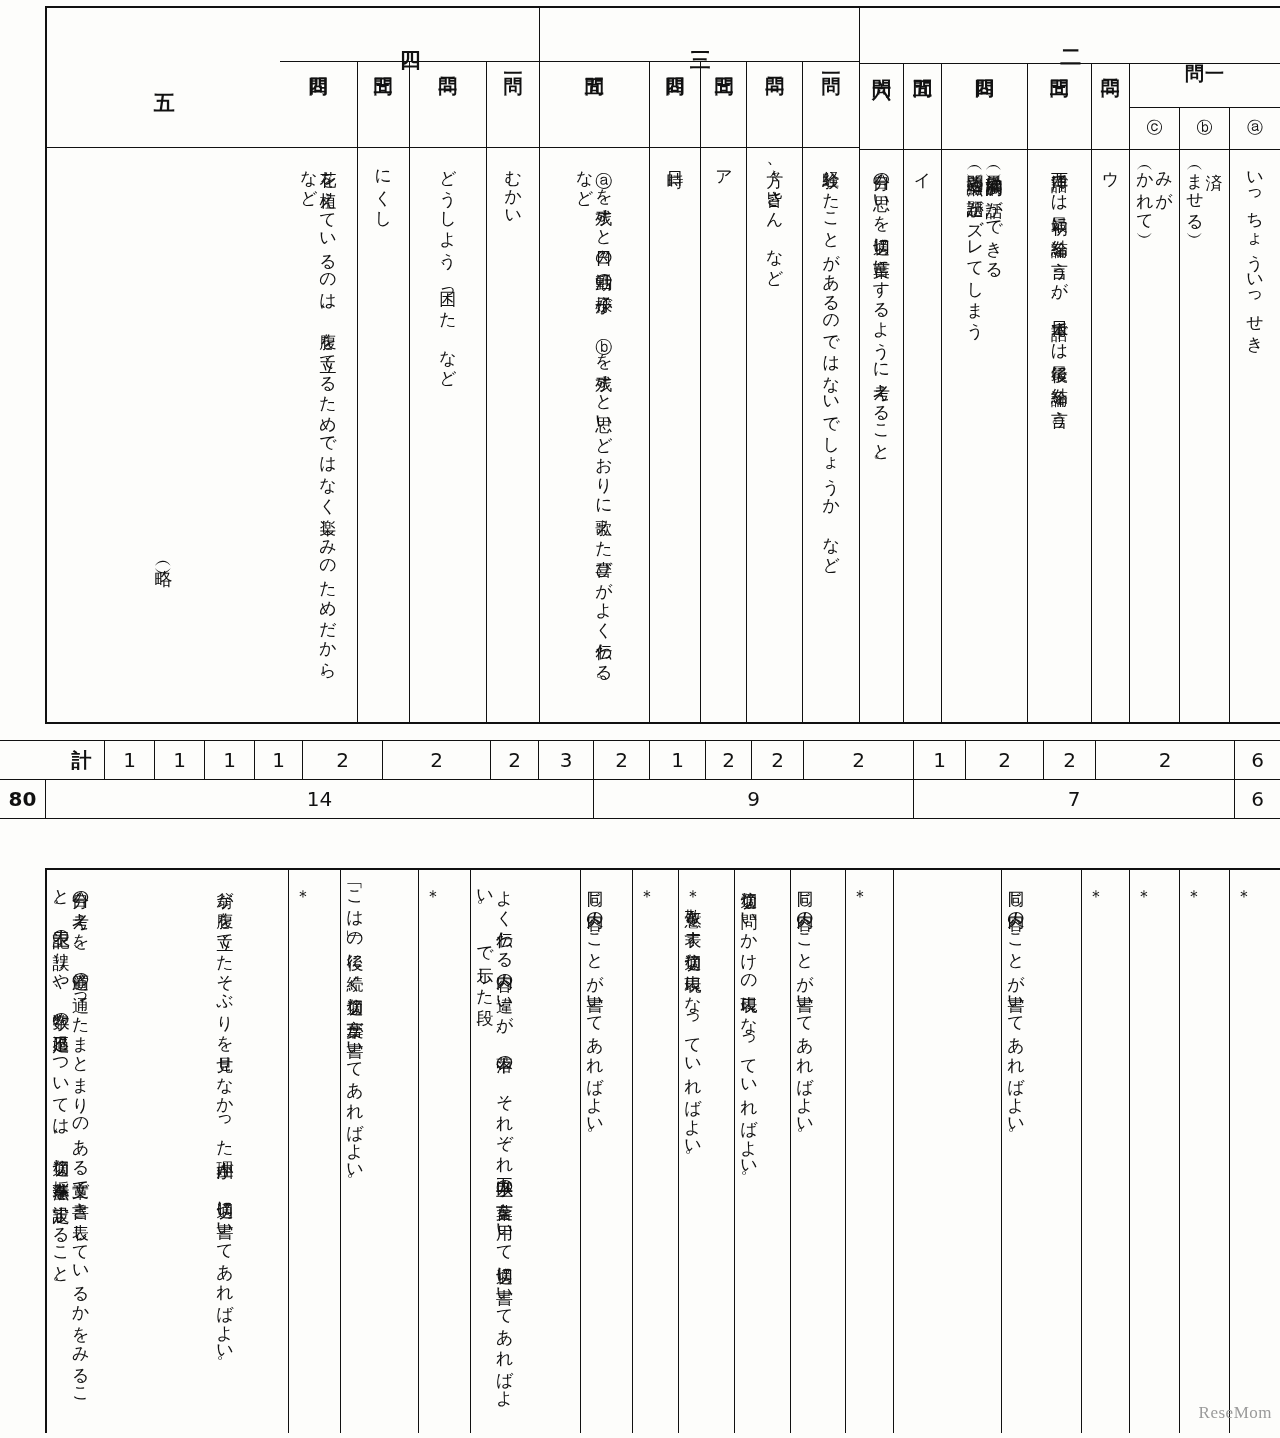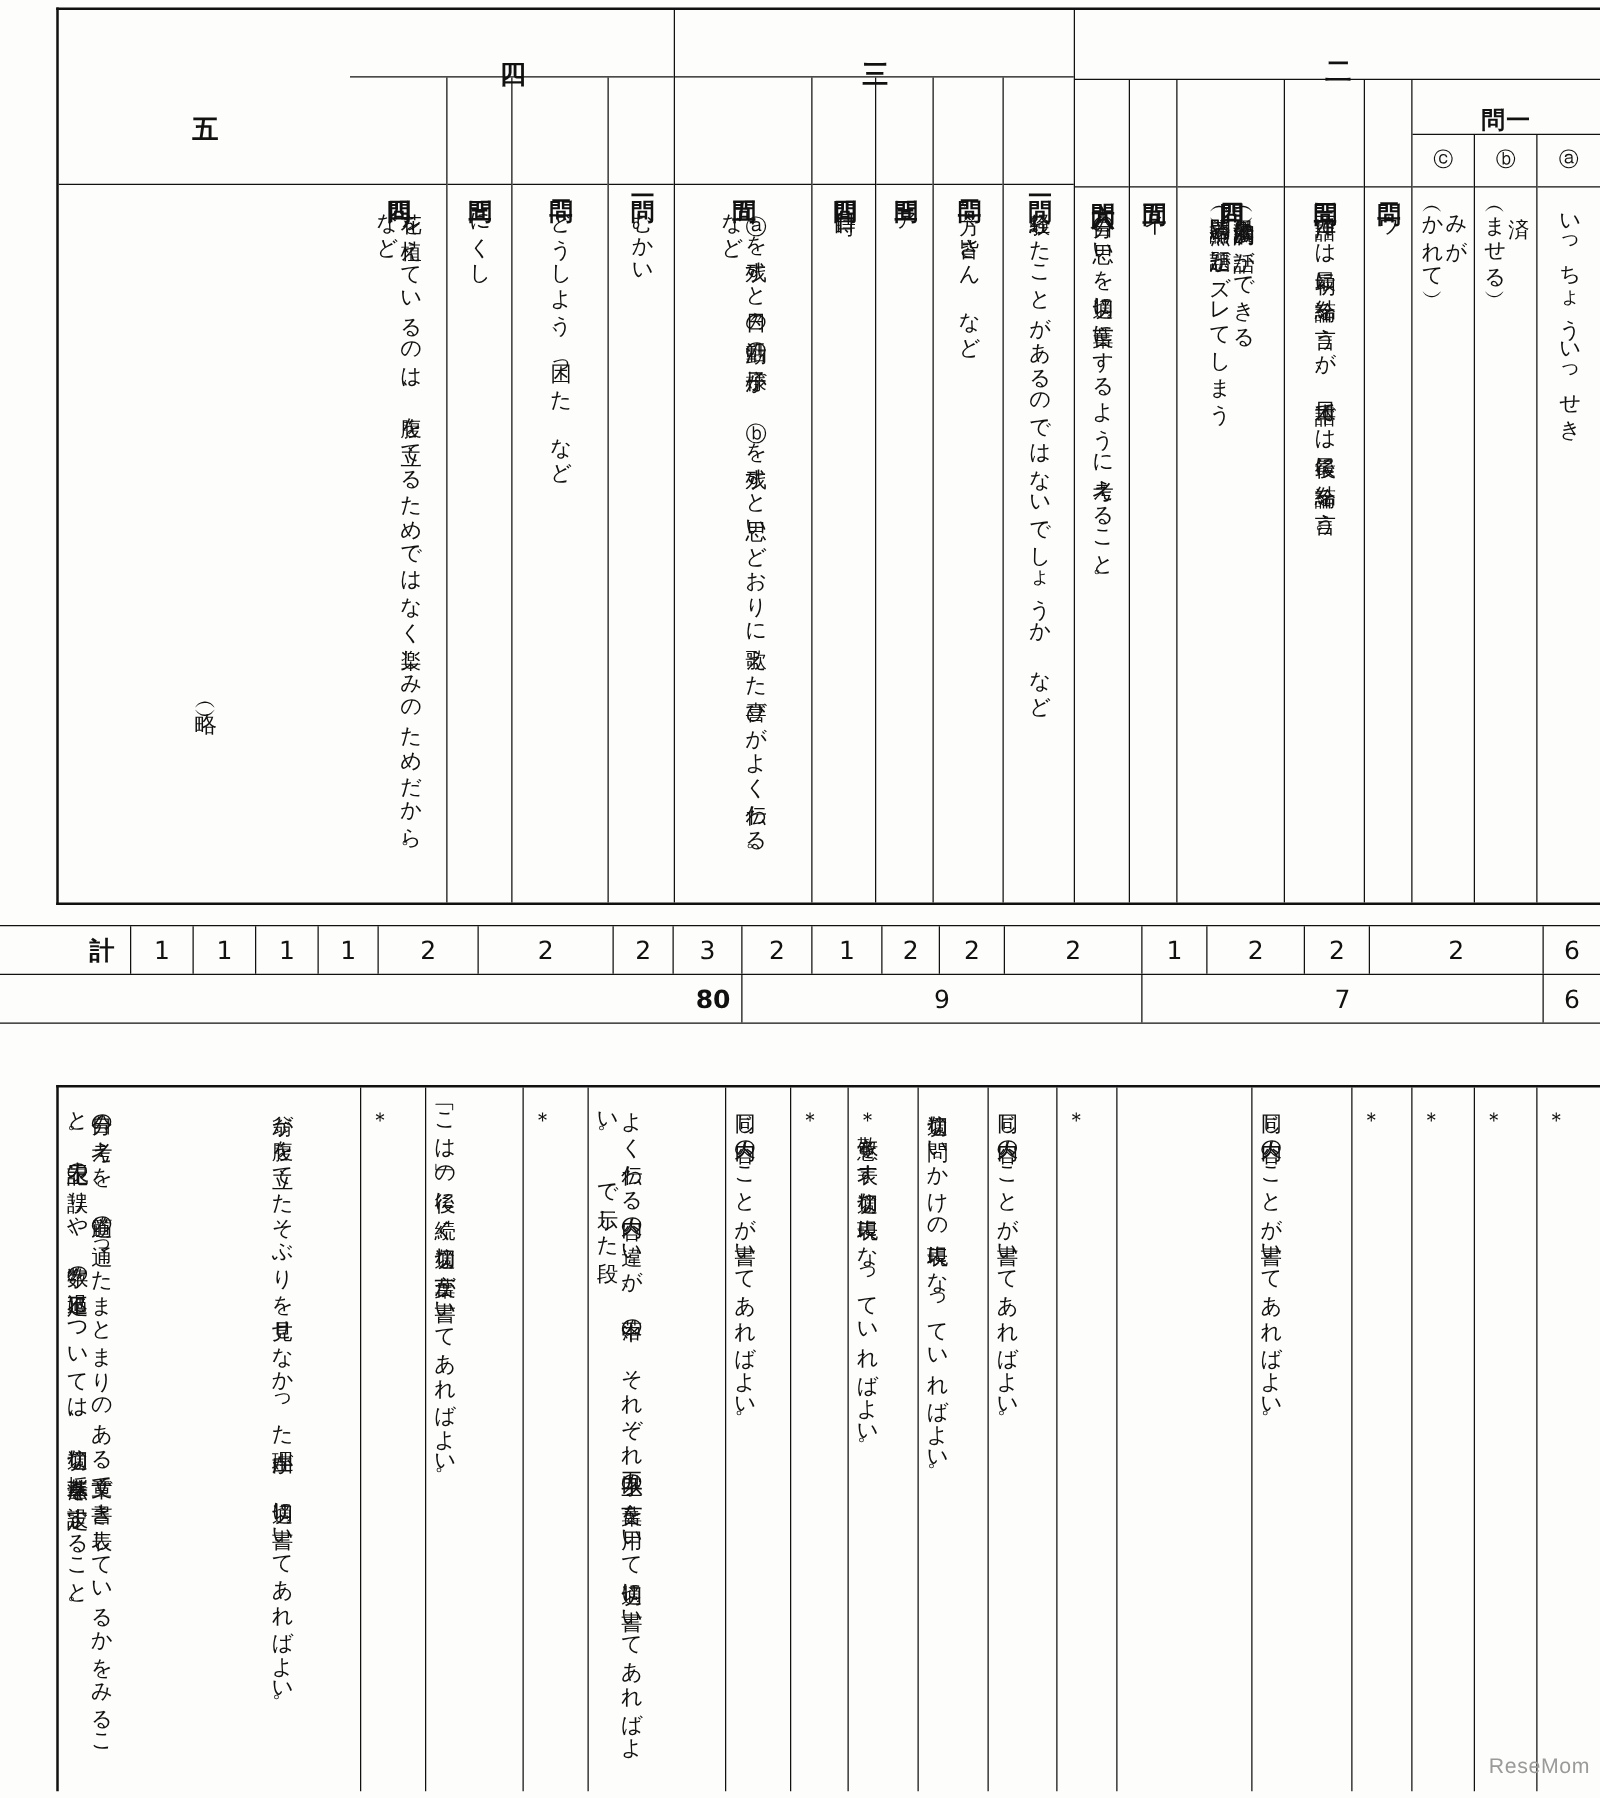--- a/index.html
+++ b/index.html
@@ -16,21 +16,21 @@
   }
 
   
   .top-table{
     position:absolute;left:45px;top:6px;width:1235px;height:718px;
     border-top:2px solid #111;border-left:2px solid #111;border-bottom:2px solid #111;
     box-sizing:border-box;display:flex;flex-direction:row-reverse;
   }
   .tcol{display:flex;flex-direction:column;border-right:1.5px solid #111;box-sizing:border-box;}
   .tcol:first-child{border-right:none;}
-  .qrow{height:86px;border-bottom:1.5px solid #111;display:flex;align-items:flex-end;justify-content:center;box-sizing:border-box;}
+  .qrow{height:86px;border-bottom:1.5px solid #111;display:flex;align-items:flex-start;justify-content:center;box-sizing:border-box;}
   .qrow .vt{font-size:19px;line-height:1.05;font-weight:bold;}
   .body{flex:1;padding:10px 4px 8px 4px;display:flex;justify-content:center;box-sizing:border-box;overflow:hidden;}
   .body .vt{font-size:17px;}
 
   
   .subwrap{display:flex;flex-direction:row-reverse;flex:1;}
   .subcol{display:flex;flex-direction:column;border-right:1.5px solid #111;box-sizing:border-box;}
   .subcol:first-child{border-right:none;}
   .subhead{height:86px;border-bottom:1.5px solid #111;display:flex;align-items:center;justify-content:center;font-size:16px;box-sizing:border-box;}
   .subbody{flex:1;padding:10px 3px;display:flex;justify-content:center;overflow:hidden;}
@@ -54,21 +54,21 @@
   .bot-table{
     position:absolute;left:45px;top:868px;width:1235px;height:565px;
     border-top:2.5px solid #111;border-left:2px solid #111;
     box-sizing:border-box;display:flex;flex-direction:row-reverse;
   }
   .bcol{border-right:1.5px solid #111;box-sizing:border-box;padding:8px 4px 0 4px;display:flex;justify-content:flex-start;overflow:hidden;position:relative;}
   .bcol:first-child{border-right:none;}
   .bcol .vt{font-size:17px;line-height:1.15;}
   .star{font-size:17px;}
 
-  .wm{position:absolute;right:8px;bottom:10px;font-size:17px;color:#9a9a9a;font-family:Liberation Sans, sans-serif;letter-spacing:0.5px;}
+  .wm{position:absolute;right:8px;bottom:10px;font-size:17px;color:#9a9a9a;font-family:Liberation Serif, serif;letter-spacing:0.5px;}
 </style>
 </head>
 <body>
 
 <div class="sheet">
 
   <div class="top-table">
 
     <div class="tcol" style="width:420px;">
       <div class="grp-span">
@@ -271,20 +271,21 @@
       <div class="scell" style="width:50px;">1</div>
       <div class="scell" style="width:50px;">1</div>
       <div class="scell" style="width:50px;">1</div>
       <div class="scell lbl" style="width:45px;">計</div>
     </div>
 
     <div class="srow second">
       <div class="scell" style="width:46px;">6</div>
       <div class="scell" style="width:321px;">7</div>
       <div class="scell" style="width:320px;">9</div>
+      <div class="scell" style="width:548px;">14</div>
       <div class="scell lbl" style="width:45px;">80</div>
     </div>
   </div>
 
   <div class="bot-table">
 
     <div class="bcol" style="width:50px;">
       <span class="vt star">＊</span>
     </div>
     <div class="bcol" style="width:50px;">

